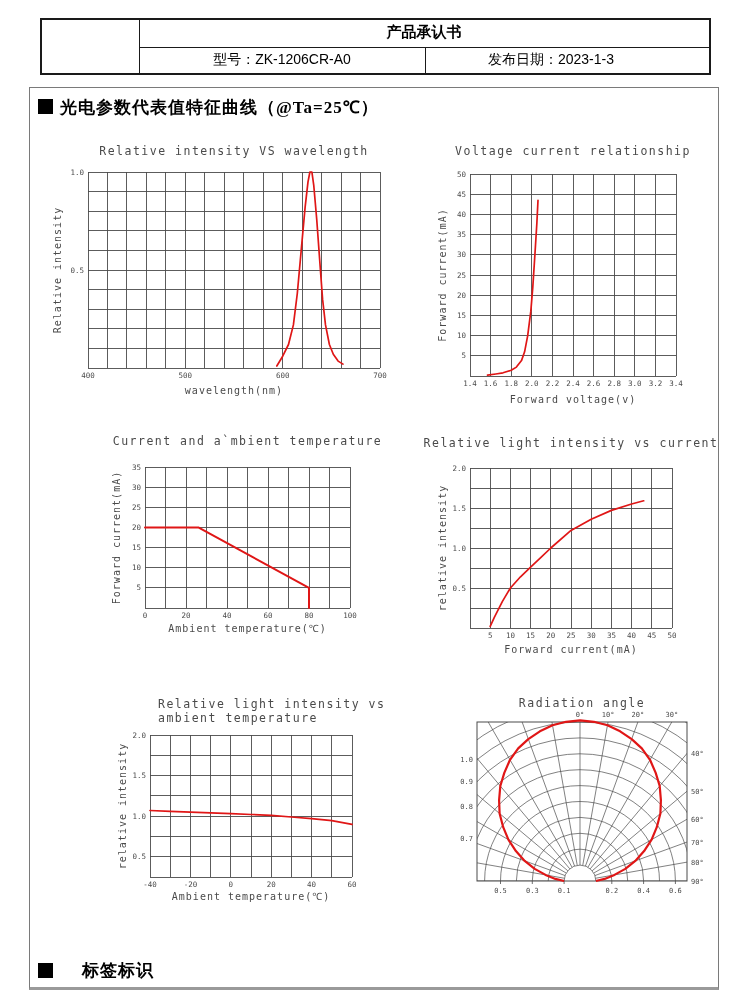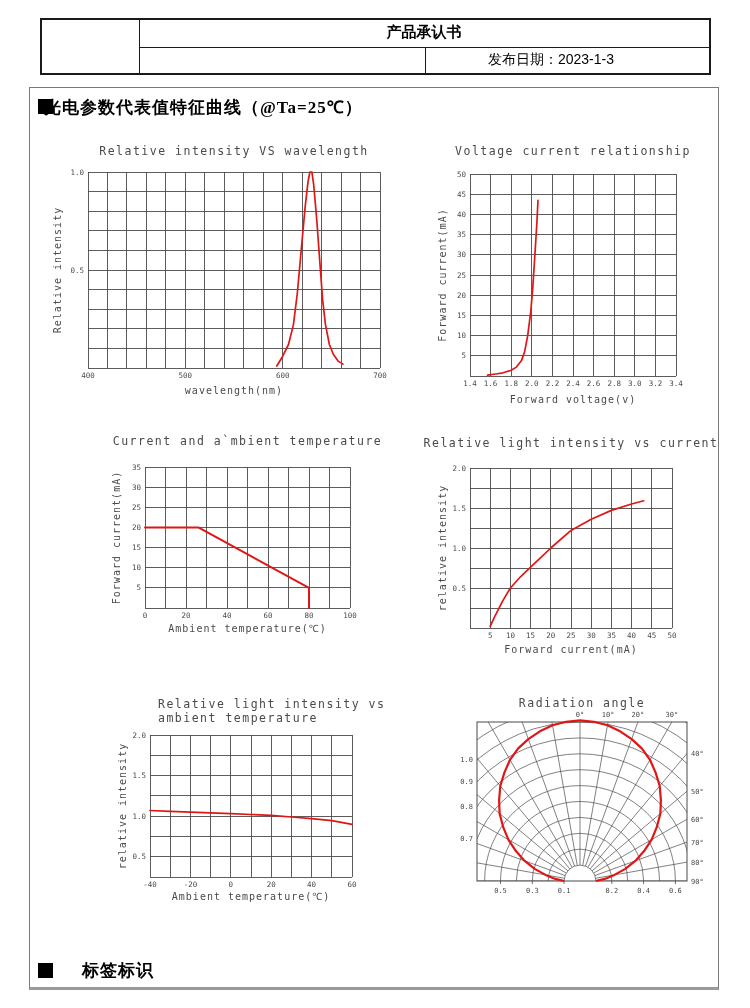--- a/index.html
+++ b/index.html
@@ -14,40 +14,41 @@
   .hdr-doc-title { left:97px; top:3px; width:570px; text-align:center; font-size:15px; font-weight:bold; color:#000; font-family:"Liberation Serif",serif; }
   .hdr-model { left:97px; top:31px; width:286px; text-align:center; font-size:14px; color:#000; }
   .hdr-date  { left:383px; top:31px; width:252px; text-align:center; font-size:14px; color:#000; }
 
   
   .main-box { left:29px; top:87px; width:690px; height:903px; border:1px solid #7a7a7a; border-bottom:3px solid #9a9a9a; box-sizing:border-box; background:#fff; }
 
   .sec-square { width:15px; height:15px; background:#000; }
   .sec-title { font-size:17px; font-weight:bold; color:#000; font-family:"Liberation Serif",serif; letter-spacing:1px; white-space:nowrap; }
   .sq-top { left:38px; top:99px; }
-  .tt-top { left:44px; top:95px; }
+  .tt-top { left:60px; top:95px; }
   .sq-bot { left:38px; top:963px; }
   .tt-bot { left:62px; top:959px;margin-left:20px; }
 
   
   svg.chart { position:absolute; overflow:visible; }
   svg.chart text { fill:#4a4a4a; font-family:"DejaVu Sans Mono",monospace; }
   svg.chart text.ct { font-size:11.5px; letter-spacing:1.5px; }
   svg.chart text.cl { font-size:10px;  letter-spacing:1px; }
   svg.chart text.tk { font-size:7.5px; }
   svg.chart text.tp { font-size:7px; }
 </style>
 </head>
 <body>
 
 <div class="abs hdr-table">
   <div class="abs hdr-vline1"></div>
   <div class="abs hdr-hline"></div>
   <div class="abs hdr-vline2"></div>
   <div class="abs hdr-doc-title">产品承认书</div>
+  <div class="abs hdr-model"><span>型号：</span><span>ZK-1206CR-A0</span></div>
   <div class="abs hdr-date"><span>发布日期：</span><span>2023-1-3</span></div>
 </div>
 
 <div class="abs main-box"></div>
 
 <div class="abs sec-square sq-top"></div>
 <div class="abs sec-title tt-top">光电参数代表值特征曲线（@Ta=25℃）</div>
 
 <svg class="chart" style="left:40px;  top:138px;" width="380" height="275">
     <g stroke="#4a4a4a" stroke-width="0.9" shape-rendering="crispEdges">

